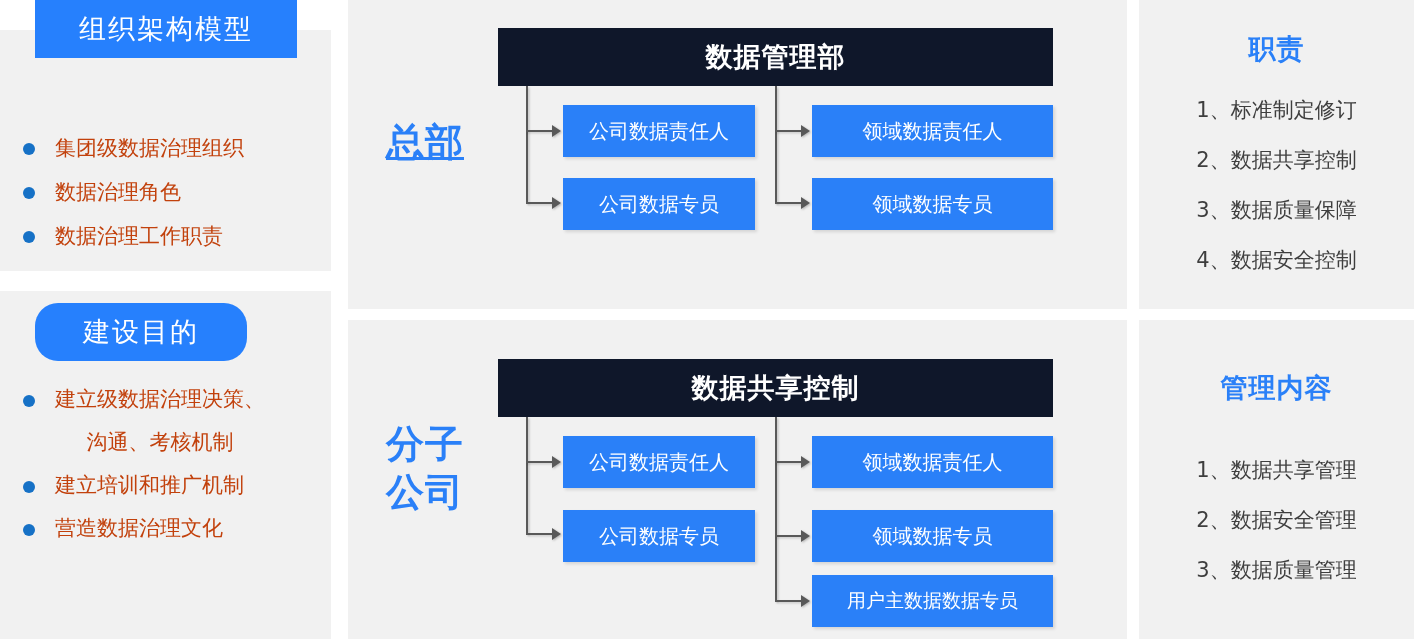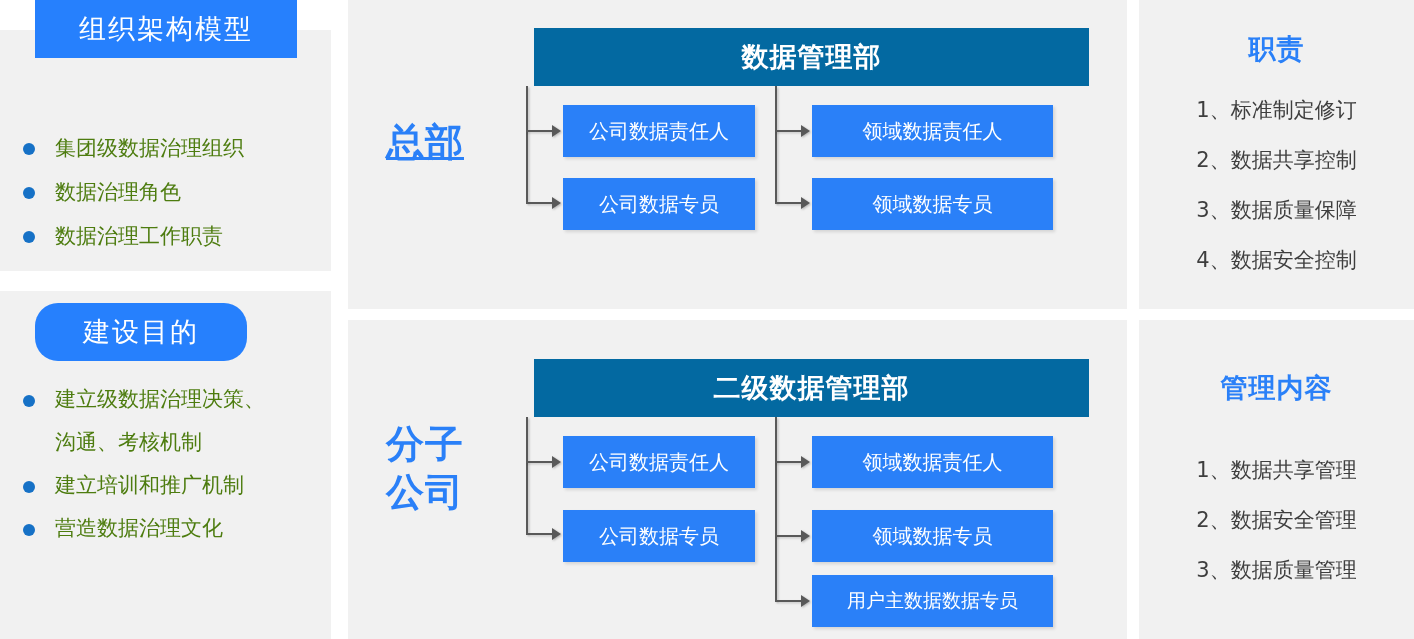--- a/index.html
+++ b/index.html
@@ -52,25 +52,26 @@
     margin: 0;
     padding: 0;
   }
   #list-org-model  { top: 96px; }
   #list-build-goal { top: 87px; }
 
   .bullet-item {
     position: relative;
     display: flex;
     align-items: flex-start;
-    color: #4d7c0f;
+    color: #c2410c;
     font-size: 21px;
     line-height: 44px;
     padding-left: 37px;
     margin-bottom: 0px;
+    text-align: center;
   }
   #list-build-goal .bullet-item { line-height: 43px; }
 
   .bullet-dot {
     position: absolute;
     left: 5px;
     top: 17px;
     width: 12px;
     height: 12px;
     border-radius: 50%;
@@ -90,31 +91,30 @@
     line-height: 48px;
     text-align: center;
     letter-spacing: 1px;
     white-space: pre-line;
   }
   #label-hq     { left: 18px; top: 118px; width: 118px; text-decoration: underline; }
   #label-branch { left: 18px; top: 100px; width: 118px; }
 
   .head-box {
     position: absolute;
-    background: #0369a1;
+    background: #0f172a;
     color: #ffffff;
     font-size: 27px;
     font-weight: bold;
     letter-spacing: 1px;
     text-align: center;
     display: flex;
     align-items: center;
     justify-content: center;
     box-sizing: border-box;
-    margin-left: 36px;
   }
   #head-hq     { left: 150px; top: 28px; width: 555px; height: 58px; }
   #head-branch { left: 150px; top: 39px; width: 555px; height: 58px; }
 
   .node-box {
     position: absolute;
     background: #2a80f8;
     color: #ffffff;
     text-align: center;
     display: flex;
@@ -257,21 +257,21 @@
     <div class="node-box lvl-a" id="node-hq-company-owner">公司数据责任人</div>
     <div class="node-box lvl-a" id="node-hq-company-staff">公司数据专员</div>
     <div class="node-box lvl-a" id="node-hq-domain-owner">领域数据责任人</div>
     <div class="node-box lvl-a" id="node-hq-domain-staff">领域数据专员</div>
   </div>
 
   <div class="panel" id="panel-branch">
     <div class="side-label" id="label-branch">分子
 公司</div>
 
-    <div class="head-box" id="head-branch">二级数据管理部</div>
+    <div class="head-box" id="head-branch">数据共享控制</div>
 
     <div class="conn-v" style="left:178px; top:97px;  height:117px;"></div>
     <div class="conn-h" style="left:178px; top:141px; width:28px;"></div>
     <div class="conn-head" style="left:204px; top:136px;"></div>
     <div class="conn-h" style="left:178px; top:213px; width:28px;"></div>
     <div class="conn-head" style="left:204px; top:208px;"></div>
 
     <div class="conn-v" style="left:427px; top:97px;  height:184px;"></div>
     <div class="conn-h" style="left:427px; top:141px; width:28px;"></div>
     <div class="conn-head" style="left:453px; top:136px;"></div>

